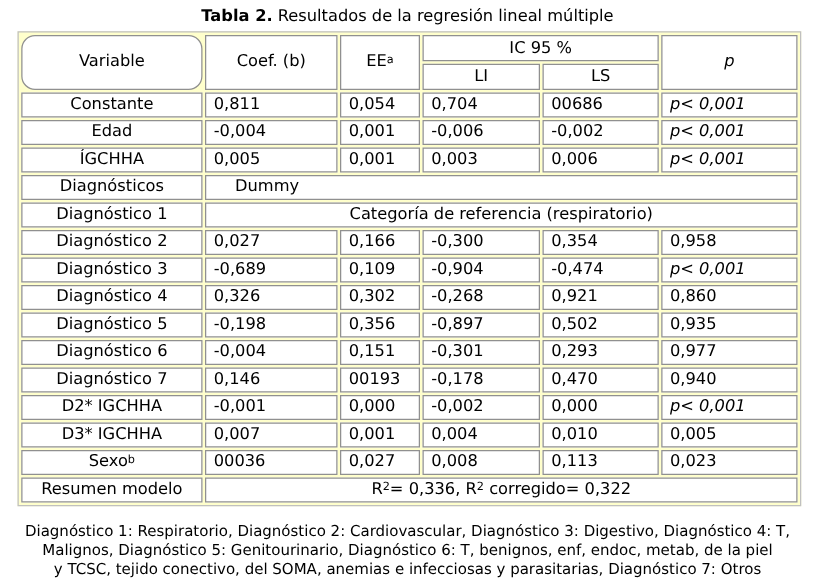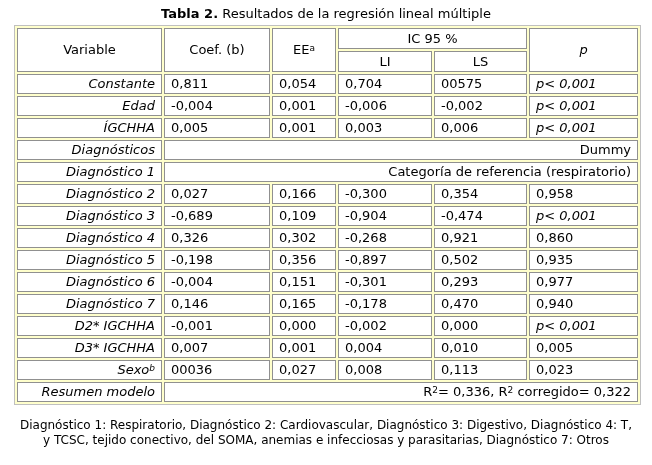--- a/index.html
+++ b/index.html
@@ -43,25 +43,25 @@
     background: #ffffff;
     font-weight: normal;
     font-size: 13px;
     padding: 1px 6px;
     height: 20px;
     line-height: 16px;
     white-space: nowrap;
     overflow: hidden;
   }
   table.regression th { text-align: center; height: 21px; }
-  th.var-h { text-align: left; }
-  td.lbl { text-align: right; font-style: italic; }
+  th.var-h { text-align: left; border-radius: 11px; }
+  td.lbl { text-align: center; }
   td.num { }
-  td.span.left { text-align: right; padding-left: 23px; }
-  td.span.center { text-align: right; }
+  td.span.left { text-align: left; padding-left: 23px; }
+  td.span.center { text-align: center; }
   .italic { font-style: italic; }
   sup {
     font-size: 9px;
     line-height: 0;
     position: relative;
     top: -0.35em;
     vertical-align: baseline;
   }
   .footnotes {
     margin-top: 13px;
@@ -99,21 +99,21 @@
         <th>LI</th>
         <th>LS</th>
       </tr>
     </thead>
     <tbody>
         <tr>
           <td class="lbl">Constante</td>
           <td class="num">0,811</td>
           <td class="num">0,054</td>
           <td class="num">0,704</td>
-          <td class="num">00575</td>
+          <td class="num">00686</td>
           <td class="num italic">p&lt; 0,001</td>
         </tr>
         <tr>
           <td class="lbl">Edad</td>
           <td class="num">-0,004</td>
           <td class="num">0,001</td>
           <td class="num">-0,006</td>
           <td class="num">-0,002</td>
           <td class="num italic">p&lt; 0,001</td>
         </tr>
@@ -169,21 +169,21 @@
           <td class="lbl">Diagnóstico 6</td>
           <td class="num">-0,004</td>
           <td class="num">0,151</td>
           <td class="num">-0,301</td>
           <td class="num">0,293</td>
           <td class="num">0,977</td>
         </tr>
         <tr>
           <td class="lbl">Diagnóstico 7</td>
           <td class="num">0,146</td>
-          <td class="num">0,165</td>
+          <td class="num">00193</td>
           <td class="num">-0,178</td>
           <td class="num">0,470</td>
           <td class="num">0,940</td>
         </tr>
         <tr>
           <td class="lbl">D2* IGCHHA</td>
           <td class="num">-0,001</td>
           <td class="num">0,000</td>
           <td class="num">-0,002</td>
           <td class="num">0,000</td>
@@ -207,16 +207,17 @@
         </tr>
         <tr>
           <td class="lbl">Resumen modelo</td>
           <td colspan="5" class="span center">R<sup>2</sup>= 0,336, R<sup>2</sup> corregido= 0,322</td>
         </tr>
       </tbody>
   </table>
 
   <div class="footnotes">
     <div class="fline">Diagnóstico 1: Respiratorio, Diagnóstico 2: Cardiovascular, Diagnóstico 3: Digestivo, Diagnóstico 4: T,</div>
+    <div class="fline">Malignos, Diagnóstico 5: Genitourinario, Diagnóstico 6: T, benignos, enf, endoc, metab, de la piel</div>
     <div class="fline">y TCSC, tejido conectivo, del SOMA, anemias e infecciosas y parasitarias, Diagnóstico 7: Otros</div>
   </div>
 
 </div>
 
 </body></html>

